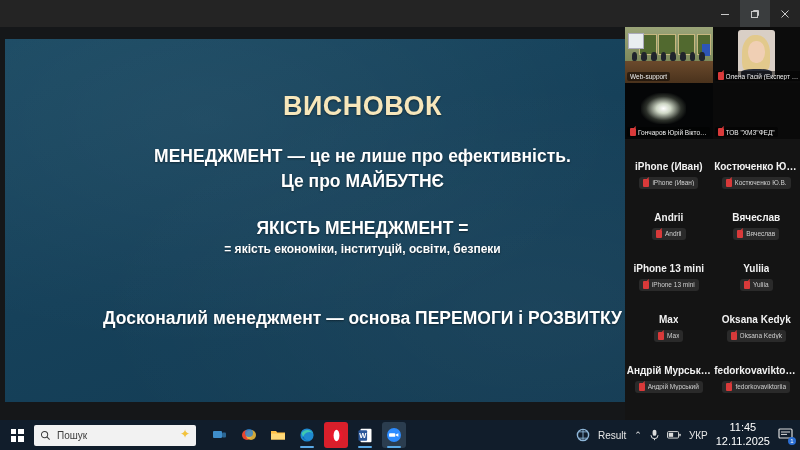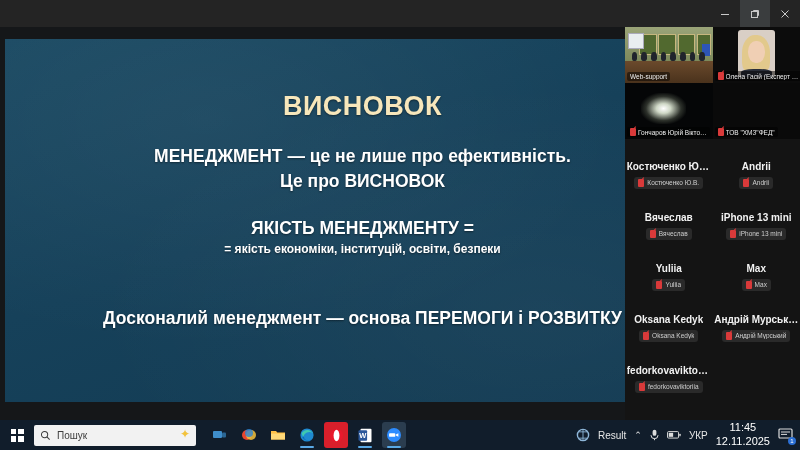--- a/index.html
+++ b/index.html
@@ -163,24 +163,24 @@
     </div>
   </div>
 
   <div class="stage">
     <div class="slide">
       <div class="slide-title">ВИСНОВОК</div>
 
       <div class="slide-body">
         <div class="blk">
           <span class="ln">МЕНЕДЖМЕНТ — це не лише про ефективність.</span>
-          <span class="ln">Це про ВИСНОВОК</span>
+          <span class="ln">Це про МАЙБУТНЄ</span>
         </div>
         <div class="blk">
-          <span class="ln">ЯКІСТЬ МЕНЕДЖМЕНТУ =</span>
+          <span class="ln">ЯКІСТЬ МЕНЕДЖМЕНТ =</span>
           <span class="ln sm">= якість економіки, інституцій, освіти, безпеки</span>
         </div>
         <div class="blk">
           <span class="ln wide">Досконалий менеджмент — основа ПЕРЕМОГИ і РОЗВИТКУ</span>
         </div>
       </div>
 
       <div class="slide-num">10</div>
     </div>
   </div>
@@ -243,20 +243,27 @@
         <div class="flat"></div>
         <div class="label">
           <span class="mic"></span>
           <span class="nm">ТОВ "ХМЗ"ФЕД"</span>
         </div>
       </div>
     </div>
 
     <div class="names">
       <div class="pcell">
+        <div class="pname">iPhone (Иван)</div>
+        <div class="pbadge">
+          <span class="mic"></span>
+          <span class="nm">iPhone (Иван)</span>
+        </div>
+      </div>
+      <div class="pcell">
         <div class="pname">Костюченко Ю.В.</div>
         <div class="pbadge">
           <span class="mic"></span>
           <span class="nm">Костюченко Ю.В.</span>
         </div>
       </div>
       <div class="pcell">
         <div class="pname">Andrii</div>
         <div class="pbadge">
           <span class="mic"></span>

